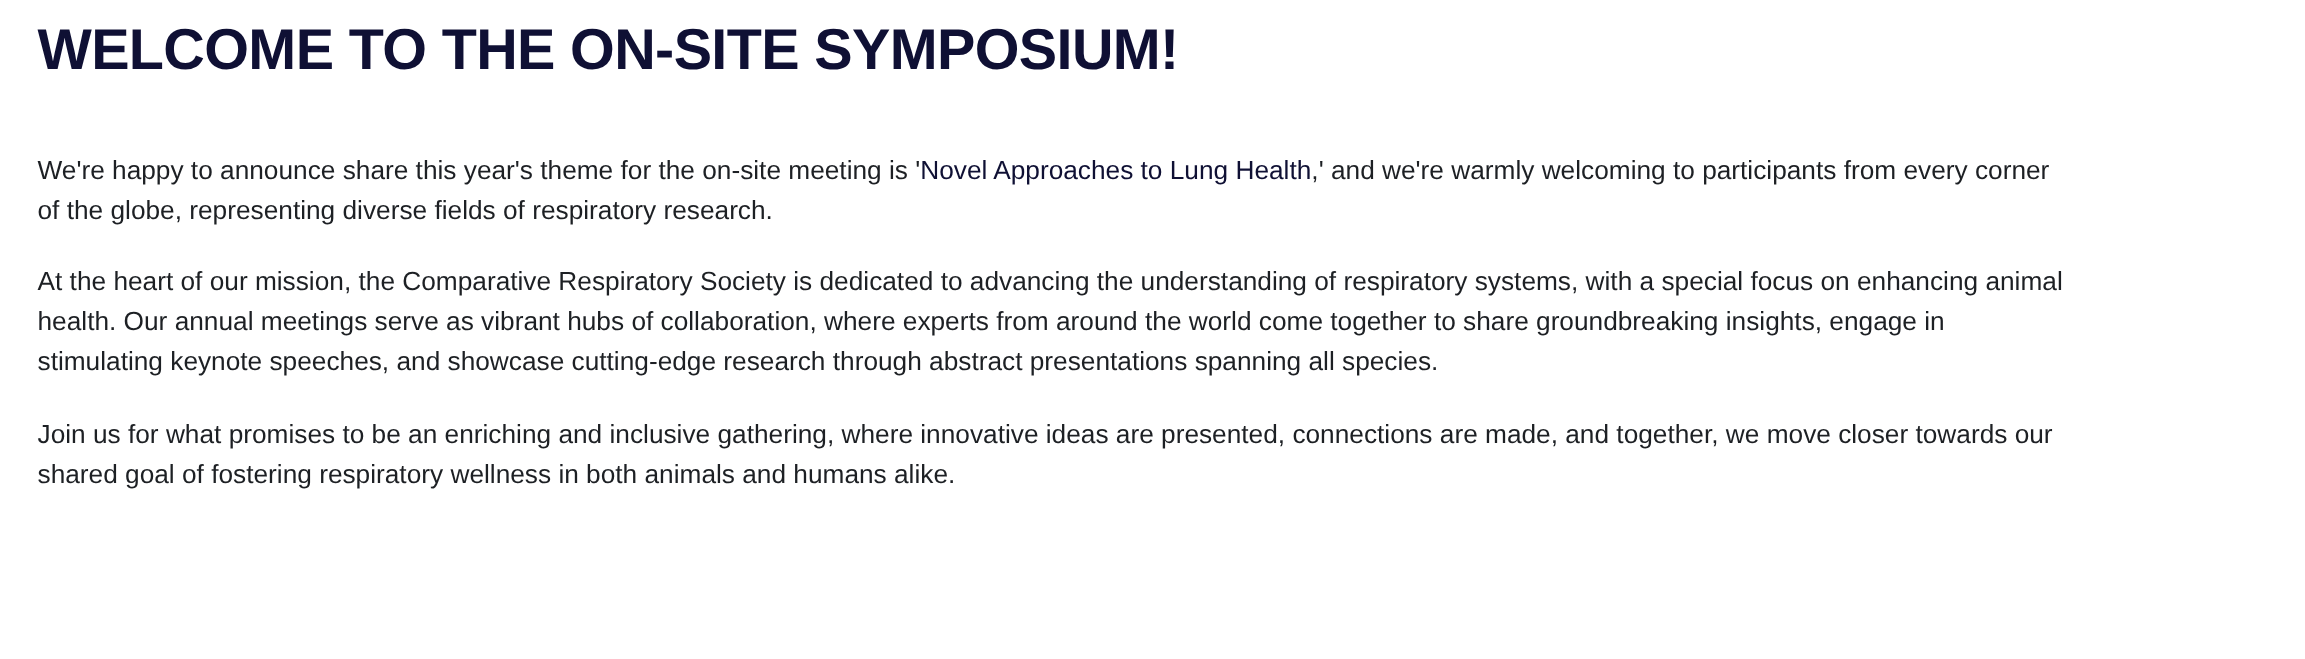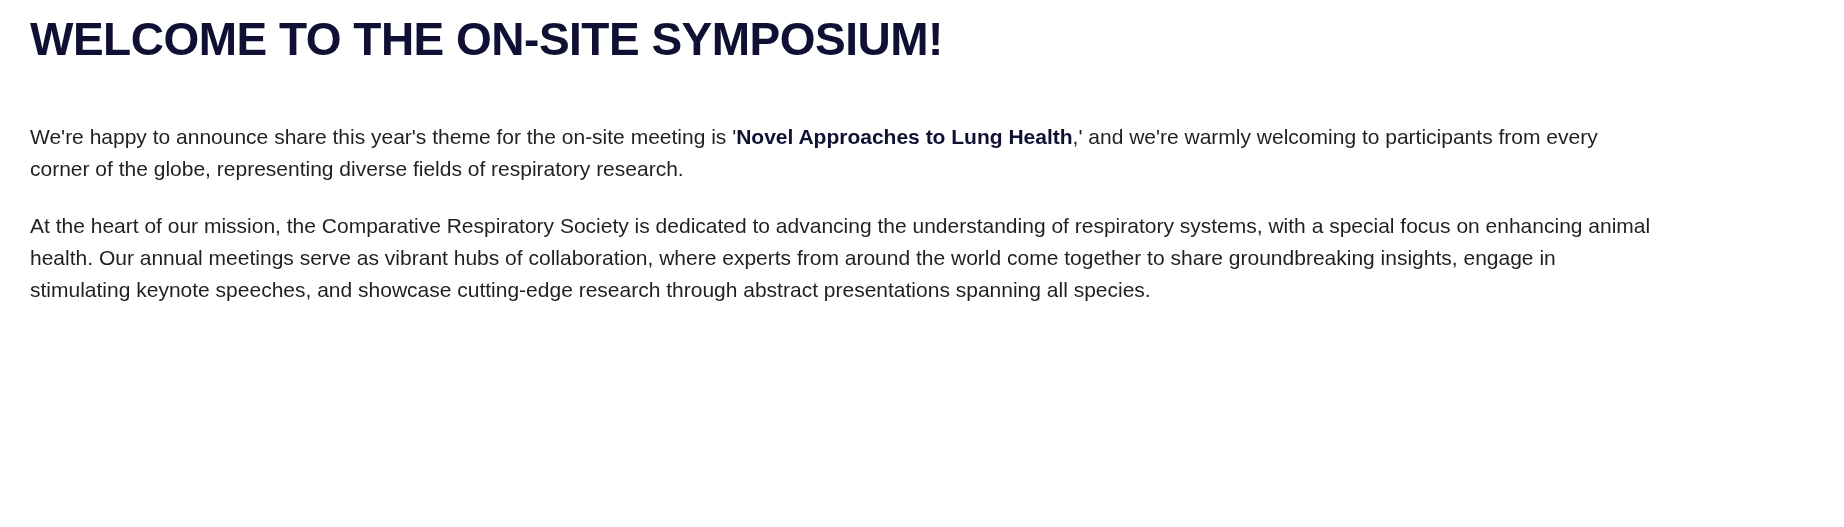--- a/index.html
+++ b/index.html
@@ -36,32 +36,33 @@
     font-size: 21px;
     line-height: 1.52;
     color: #1d2024;
     margin: 0 0 26px 0;
     max-width: 1790px;
   }
   .para:last-child {
     margin-bottom: 0;
   }
   .strong {
-    font-weight: bold;
+    font-weight: normal;
     color: #0f1034;
   }
 </style>
 </head>
 <body>
 
 <div class="page">
 
   <h1 class="page-title">WELCOME TO THE ON-SITE SYMPOSIUM!</h1>
 
   <div class="body-copy">
 
     <p class="para"><span>We're happy to announce share this year's theme for the on-site meeting is '</span><span class="strong">Novel Approaches to Lung Health</span><span>,' and we're warmly welcoming to participants from every corner of the globe, representing diverse fields of respiratory research.</span></p>
 
     <p class="para">At the heart of our mission, the Comparative Respiratory Society is dedicated to advancing the understanding of respiratory systems, with a special focus on enhancing animal health. Our annual meetings serve as vibrant hubs of collaboration, where experts from around the world come together to share groundbreaking insights, engage in stimulating keynote speeches, and showcase cutting-edge research through abstract presentations spanning all species.</p>
 
+    <p class="para">Join us for what promises to be an enriching and inclusive gathering, where innovative ideas are presented, connections are made, and together, we move closer towards our shared goal of fostering respiratory wellness in both animals and humans alike.</p>
 
   </div>
 </div>
 
 </body></html>

